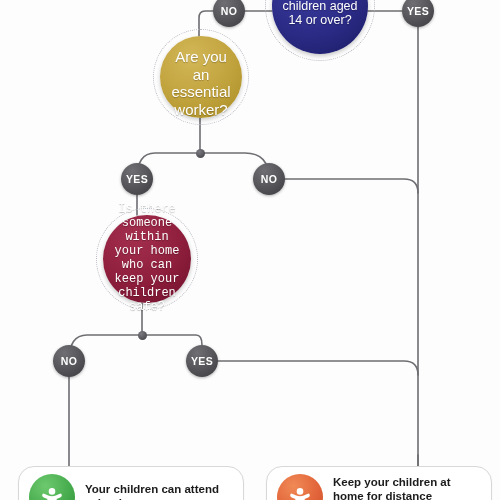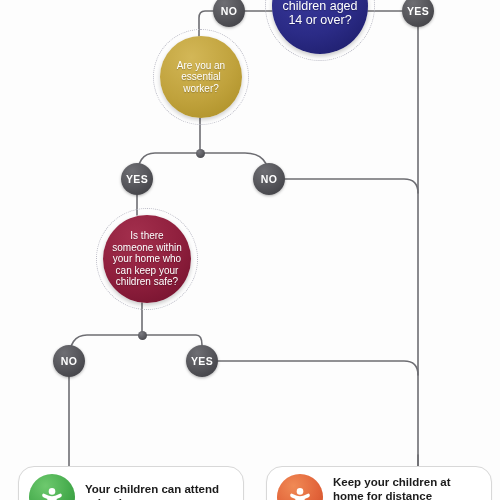--- a/index.html
+++ b/index.html
@@ -66,35 +66,37 @@
   #ring-age {
     left: 265px; top: -49px;
     width: 110px; height: 110px;
   }
 
   
   #node-essential {
     left: 160px; top: 36px;
     width: 82px; height: 82px;
     background: radial-gradient(circle at 38% 26%, #d3b757 0%, #c0a23c 55%, #a98c23 100%);
-    font-size: 10px;
+    font-size: 15px;
     box-shadow: 0 2px 4px rgba(0,0,0,0.2);
+    align-items: flex-end;
   }
   #ring-essential {
     left: 153px; top: 29px;
     width: 96px; height: 96px;
   }
 
   
   #node-safe {
     left: 103px; top: 215px;
     width: 88px; height: 88px;
     background: radial-gradient(circle at 36% 24%, #a32f4d 0%, #8f1f3d 52%, #6e0f2a 100%);
-    font-size: 10px;
+    font-size: 12px;
     box-shadow: 0 2px 4px rgba(0,0,0,0.22);
+    font-family: Liberation Mono, monospace;
   }
   #ring-safe {
     left: 96px; top: 208px;
     width: 102px; height: 102px;
   }
 
   
   .badge {
     position: absolute;
     width: 32px; height: 32px;

